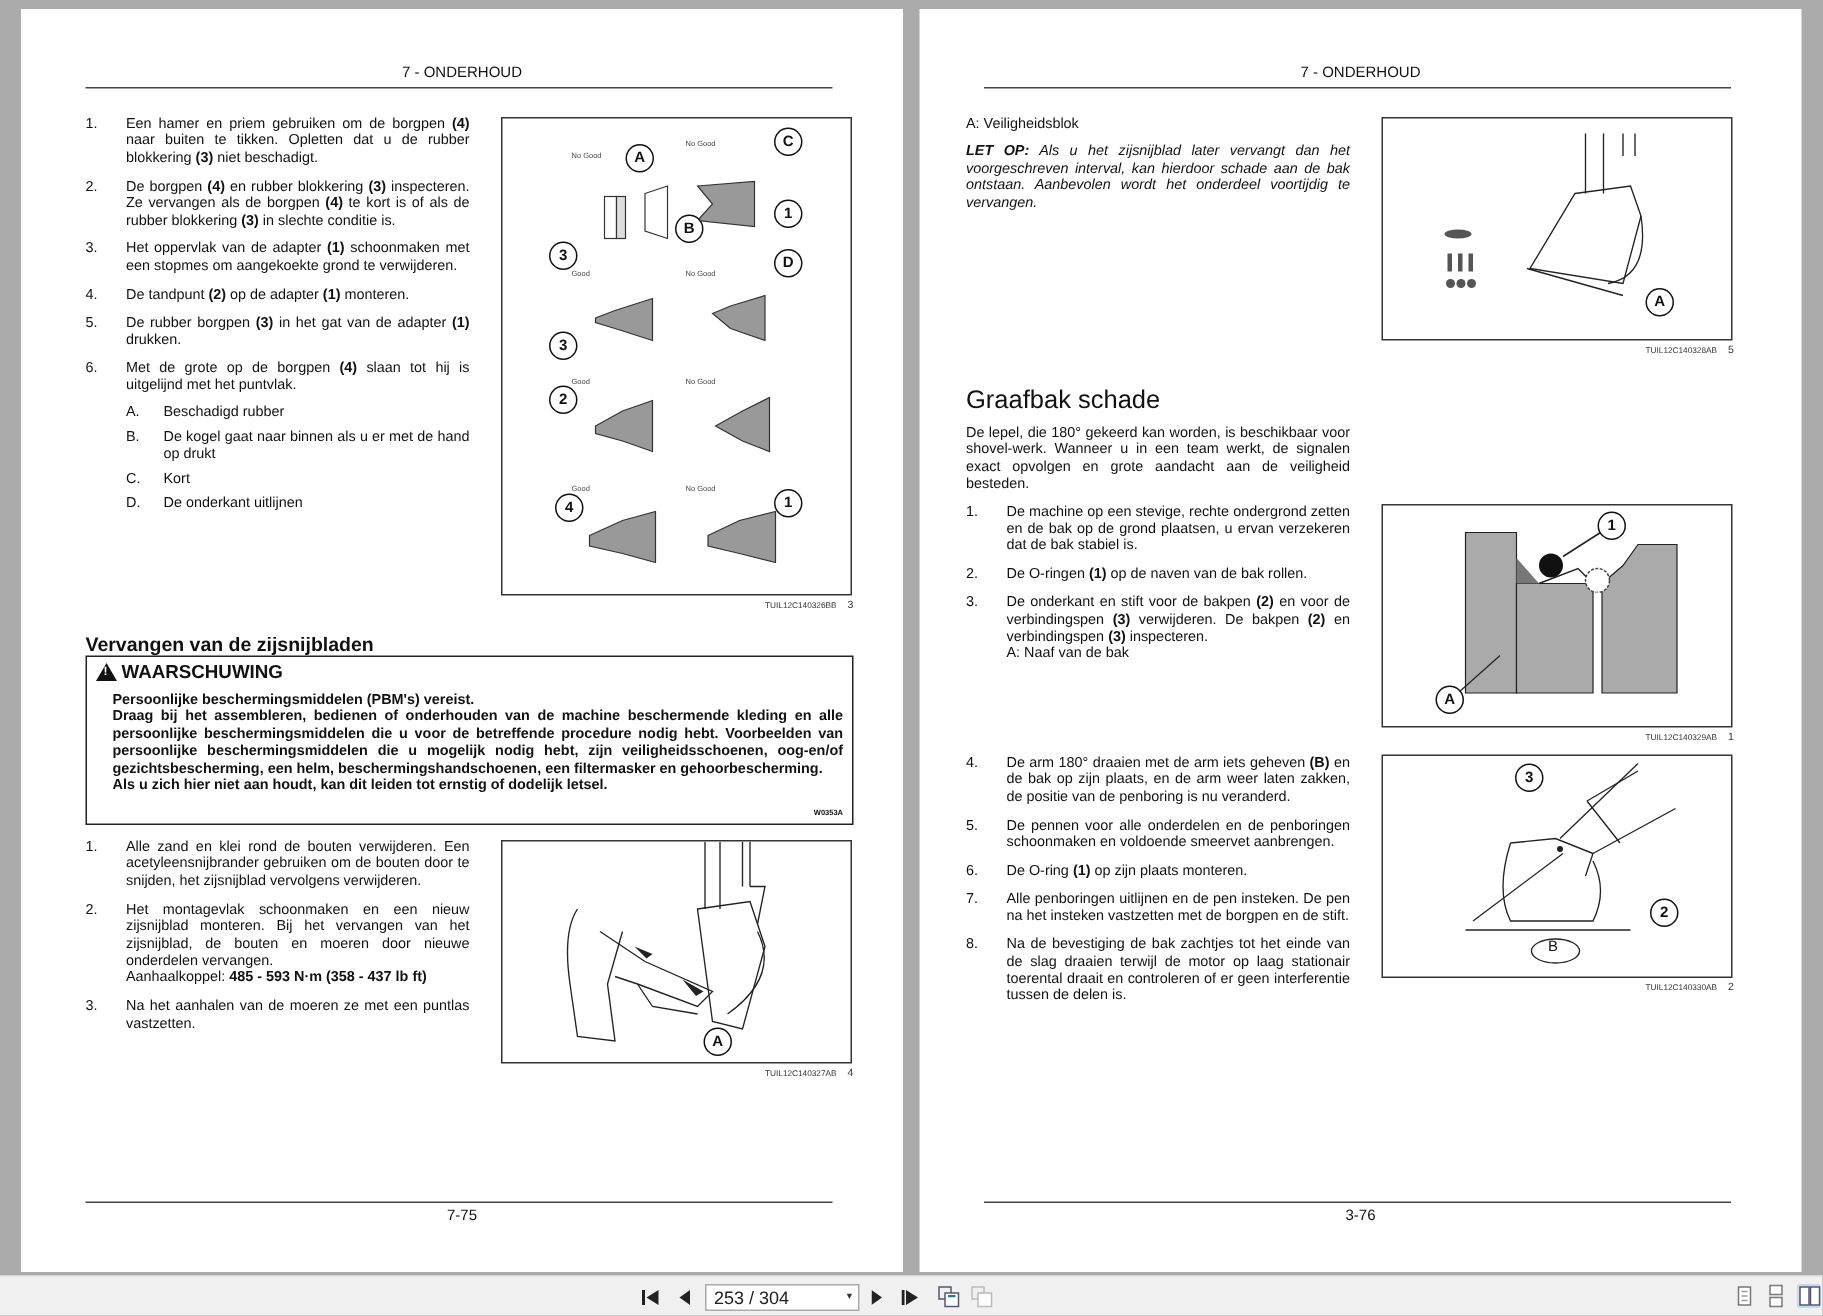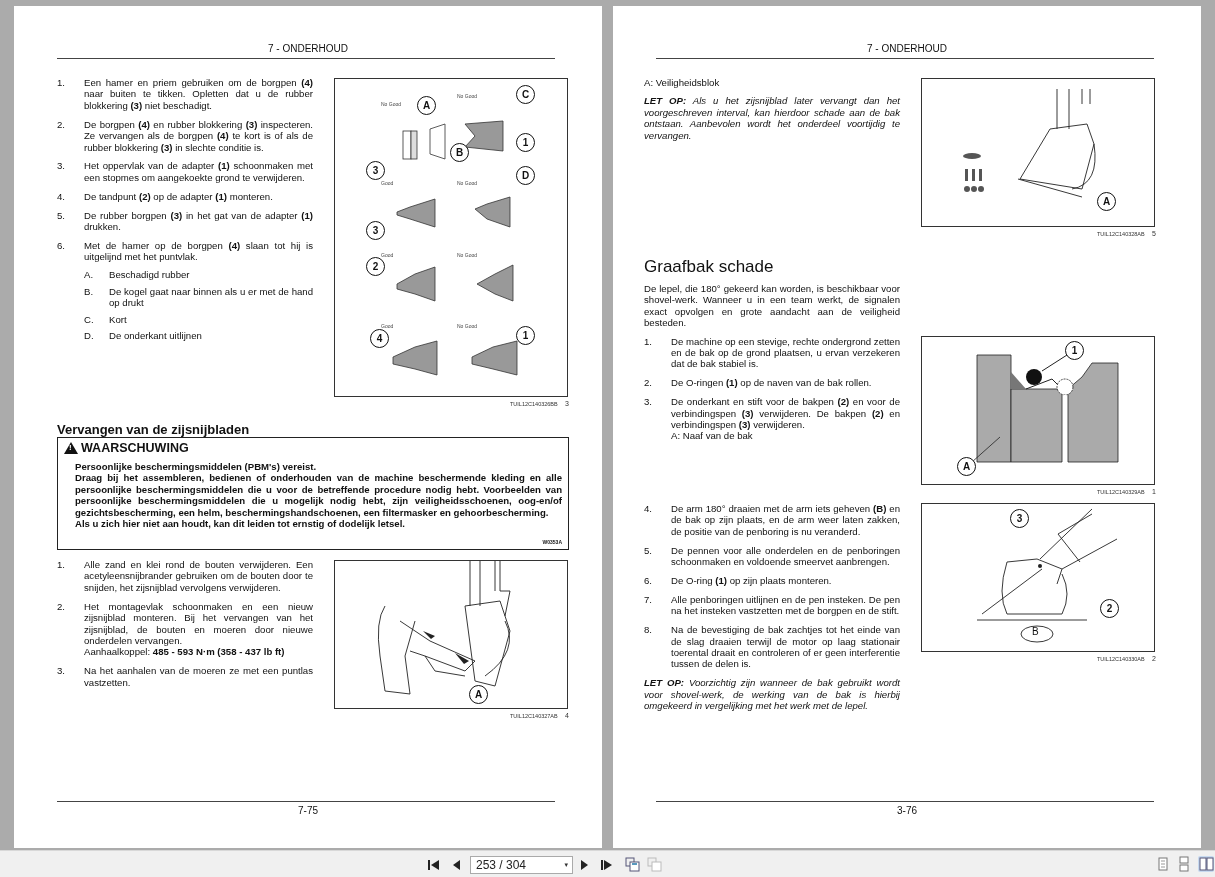--- a/index.html
+++ b/index.html
@@ -59,21 +59,21 @@
     <div class="running-head">7 - ONDERHOUD</div>
     <div class="head-rule"></div>
 
     <div class="col justify" style="left:43px; top:71px; width:256px;">
       <ol class="steps" id="left-steps-top">
           <li><span class="num">1.</span><span><span>Een hamer en priem gebruiken om de borgpen </span><b>(4)</b><span> naar buiten te tikken. Opletten dat u de rubber blokkering </span><b>(3)</b><span> niet beschadigt.</span></span></li>
           <li><span class="num">2.</span><span><span>De borgpen </span><b>(4)</b><span> en rubber blokkering </span><b>(3)</b><span> inspecteren. Ze vervangen als de borgpen </span><b>(4)</b><span> te kort is of als de rubber blokkering </span><b>(3)</b><span> in slechte conditie is.</span></span></li>
           <li><span class="num">3.</span><span><span>Het oppervlak van de adapter </span><b>(1)</b><span> schoonmaken met een stopmes om aangekoekte grond te verwijderen.</span></span></li>
           <li><span class="num">4.</span><span><span>De tandpunt </span><b>(2)</b><span> op de adapter </span><b>(1)</b><span> monteren.</span></span></li>
           <li><span class="num">5.</span><span><span>De rubber borgpen </span><b>(3)</b><span> in het gat van de adapter </span><b>(1)</b><span> drukken.</span></span></li>
-          <li><span class="num">6.</span><span><span>Met de hamer op de borgpen </span><b>(4)</b><span> slaan tot hij is uitgelijnd met het puntvlak.</span></span></li>
+          <li><span class="num">6.</span><span><span>Met de grote op de borgpen </span><b>(4)</b><span> slaan tot hij is uitgelijnd met het puntvlak.</span></span></li>
         </ol>
       <ul class="subs" id="left-subs" style="margin-top:-1px;">
           <li><span class="let">A.</span><span>Beschadigd rubber</span></li>
           <li><span class="let">B.</span><span>De kogel gaat naar binnen als u er met de hand op drukt</span></li>
           <li><span class="let">C.</span><span>Kort</span></li>
           <li><span class="let">D.</span><span>De onderkant uitlijnen</span></li>
         </ul>
     </div>
 
     <div class="figure" style="left:320px; top:72px; width:234px; height:319px;">
@@ -191,21 +191,21 @@
     <span class="fig-caption" style="left:484px; top:225px;">TUIL12C140328AB</span>
     <span class="fig-num" style="left:539px; top:224px;">5</span>
 
     <div class="big-title" style="left:31px; top:251px;">Graafbak schade</div>
 
     <div class="col justify" style="left:31px; top:277px; width:256px;">
       <div style="margin-bottom:7px;">De lepel, die 180° gekeerd kan worden, is beschikbaar voor shovel-werk. Wanneer u in een team werkt, de signalen exact opvolgen en grote aandacht aan de veiligheid besteden.</div>
       <ol class="steps" id="right-steps-a">
           <li><span class="num">1.</span><span><span>De machine op een stevige, rechte ondergrond zetten en de bak op de grond plaatsen, u ervan verzekeren dat de bak stabiel is.</span></span></li>
           <li><span class="num">2.</span><span><span>De O-ringen </span><b>(1)</b><span> op de naven van de bak rollen.</span></span></li>
-          <li><span class="num">3.</span><span><span>De onderkant en stift voor de bakpen </span><b>(2)</b><span> en voor de verbindingspen </span><b>(3)</b><span> verwijderen. De bakpen </span><b>(2)</b><span> en verbindingspen </span><b>(3)</b><span> verwijderen.</span></span><div>A: Naaf van de bak</div></li>
+          <li><span class="num">3.</span><span><span>De onderkant en stift voor de bakpen </span><b>(2)</b><span> en voor de verbindingspen </span><b>(3)</b><span> verwijderen. De bakpen </span><b>(2)</b><span> en verbindingspen </span><b>(3)</b><span> inspecteren.</span></span><div>A: Naaf van de bak</div></li>
         </ol>
     </div>
 
     <div class="figure" style="left:308px; top:330px; width:234px; height:149px;">
       <svg width="234" height="149">
         <path d="M55 18 L89 18 L89 125 L55 125 Z" fill="#aaa" stroke="#222" stroke-width="0.8"></path>
         <path d="M89 52 L140 52 L140 125 L89 125 Z" fill="#aaa" stroke="#222" stroke-width="0.8"></path>
         <path d="M146 52 L160 40 L170 26 L196 26 L196 125 L146 125 Z" fill="#aaa" stroke="#222" stroke-width="0.8"></path>
         <path d="M89 35 L104 52 L89 52 Z" fill="#777"></path>
         <path d="M104 52 L130 42 L140 52" fill="none" stroke="#222"></path>
@@ -223,21 +223,20 @@
     <span class="fig-num" style="left:539px; top:482px;">1</span>
 
     <div class="col justify" style="left:31px; top:497px; width:256px;">
       <ol class="steps" id="right-steps-b">
           <li><span class="num">4.</span><span><span>De arm 180° draaien met de arm iets geheven </span><b>(B)</b><span> en de bak op zijn plaats, en de arm weer laten zakken, de positie van de penboring is nu veranderd.</span></span></li>
           <li><span class="num">5.</span><span><span>De pennen voor alle onderdelen en de penboringen schoonmaken en voldoende smeervet aanbrengen.</span></span></li>
           <li><span class="num">6.</span><span><span>De O-ring </span><b>(1)</b><span> op zijn plaats monteren.</span></span></li>
           <li><span class="num">7.</span><span><span>Alle penboringen uitlijnen en de pen insteken. De pen na het insteken vastzetten met de borgpen en de stift.</span></span></li>
           <li><span class="num">8.</span><span><span>Na de bevestiging de bak zachtjes tot het einde van de slag draaien terwijl de motor op laag stationair toerental draait en controleren of er geen interferentie tussen de delen is.</span></span></li>
         </ol>
-      <div class="note" style="margin-top:6px;"><b>LET OP:</b><span> Voorzichtig zijn wanneer de bak gebruikt wordt voor shovel-werk, de werking van de bak is hierbij omgekeerd in vergelijking met het werk met de lepel.</span></div>
     </div>
 
     <div class="figure" style="left:308px; top:497px; width:234px; height:149px;">
       <svg width="234" height="149">
         <g fill="none" stroke="#222" stroke-width="0.9">
           <line x1="55" y1="116" x2="165" y2="116"></line>
           <path d="M85 58 L115 55 L140 65 L135 80"></path>
           <path d="M85 58 Q75 90 85 110 L140 110 Q150 90 140 70"></path>
           <line x1="118" y1="55" x2="170" y2="5"></line>
           <line x1="140" y1="65" x2="195" y2="35"></line>

